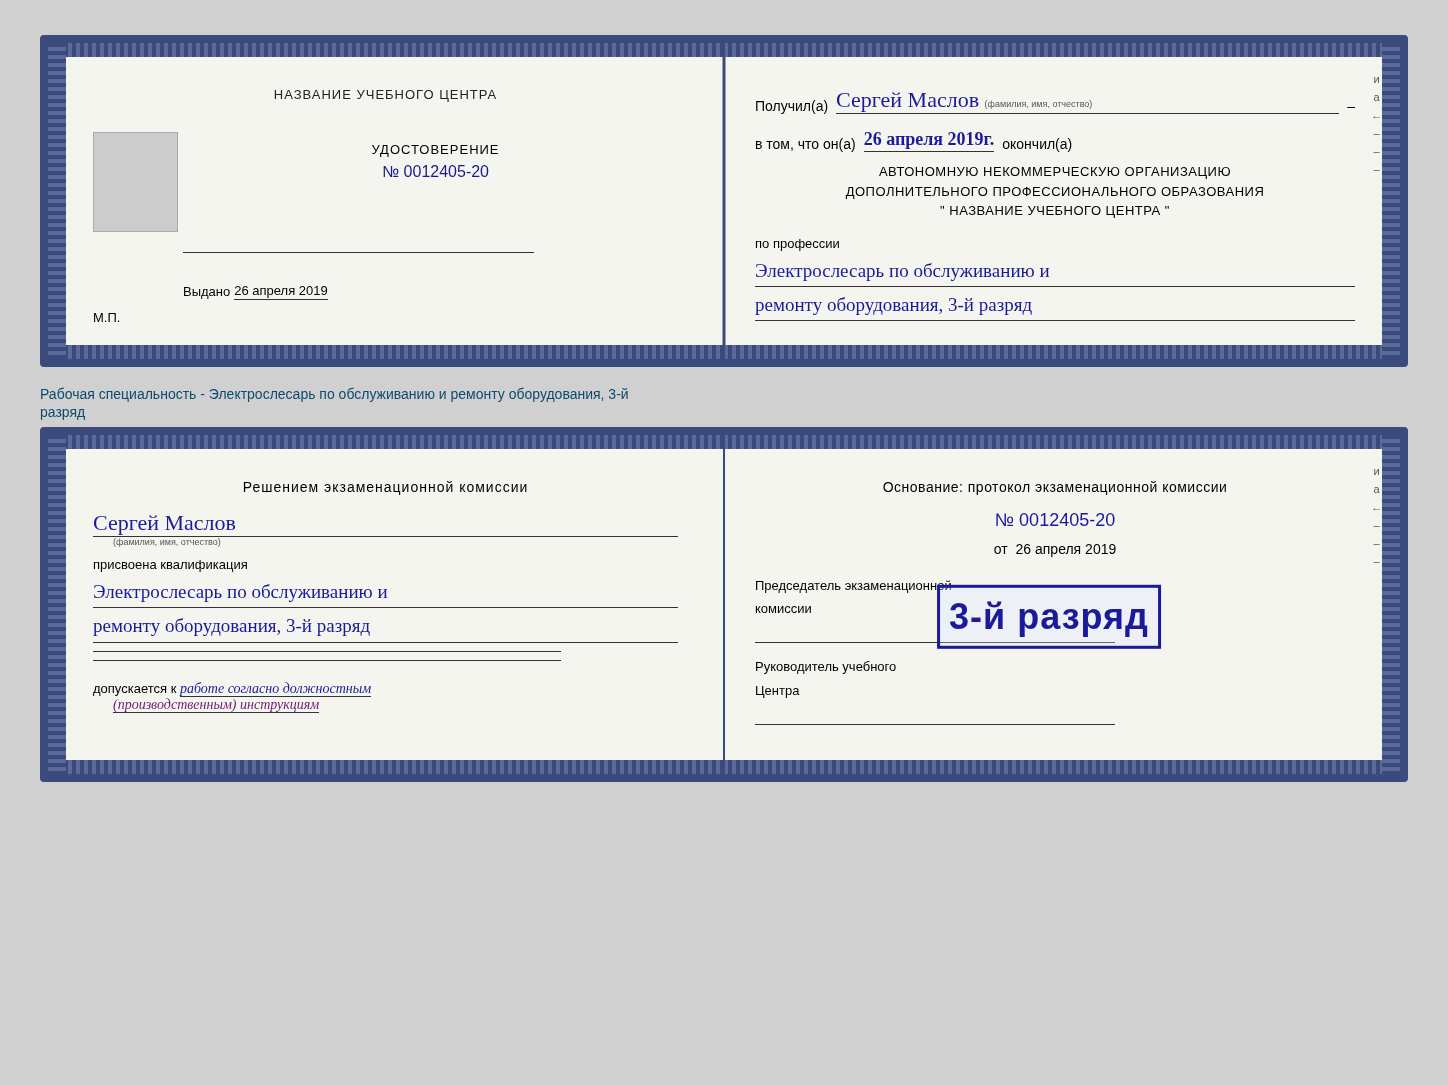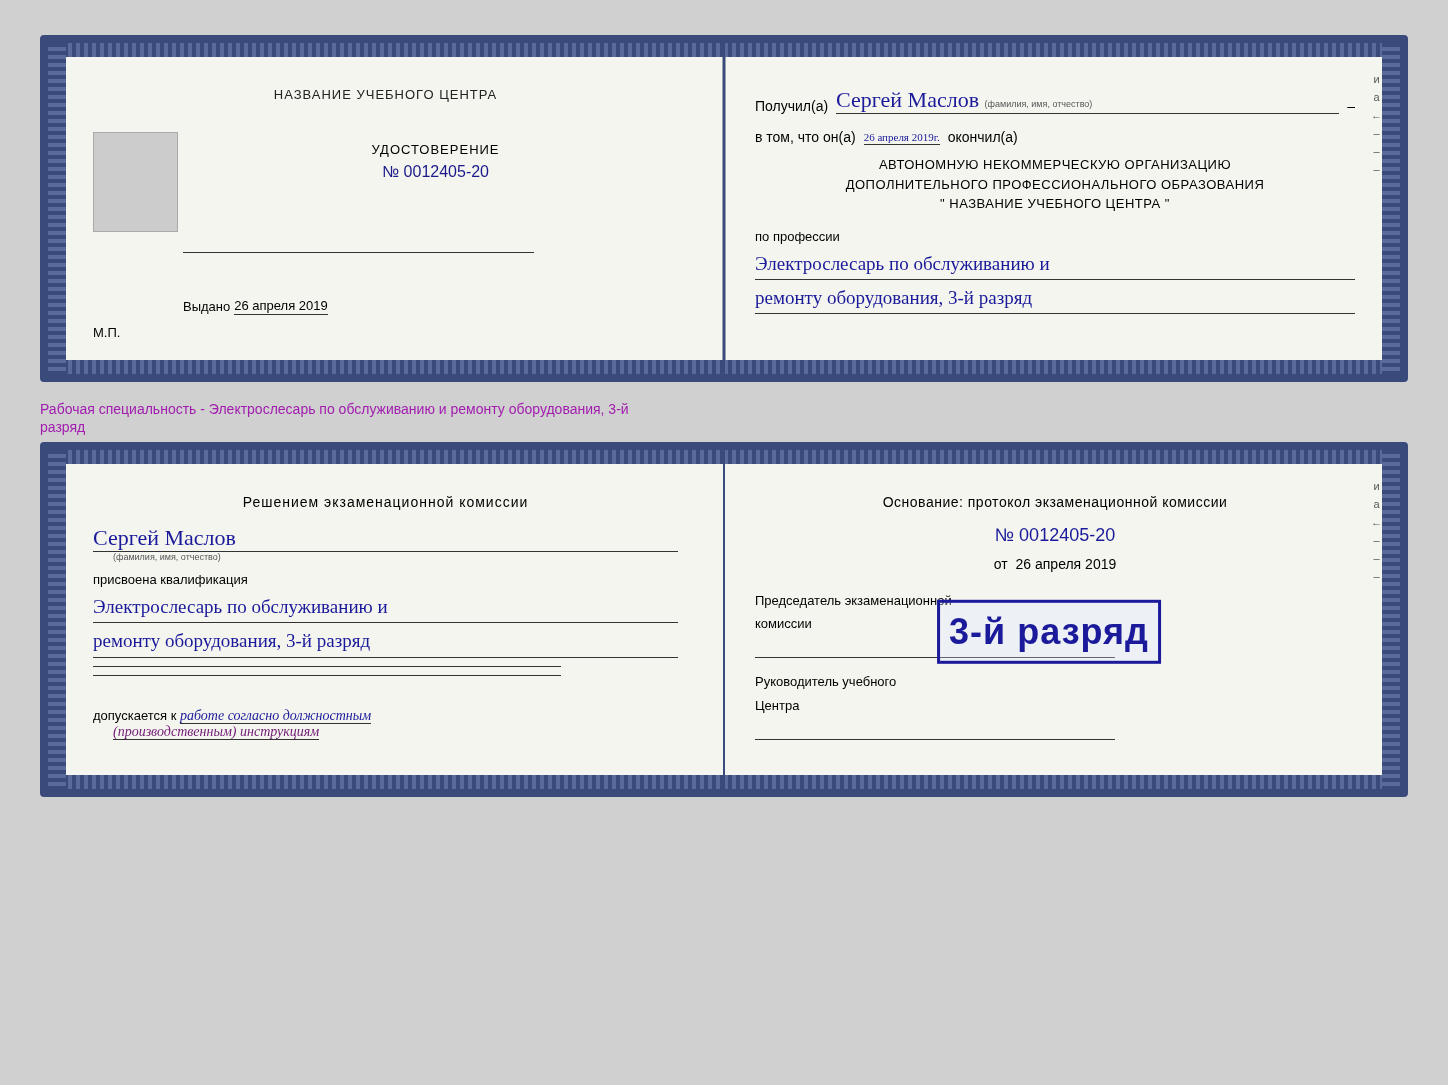--- a/index.html
+++ b/index.html
@@ -153,21 +153,21 @@
 
     .udostoverenie-number {
       font-size: 16px;
       font-family: Arial, sans-serif;
       color: #1a1a8a;
     }
 
     .vydano-block {
       display: flex;
       align-items: center;
-      margin-top: 45px;
+      margin-top: 30px;
       margin-left: 90px;
       font-size: 13px;
       font-family: Arial, sans-serif;
     }
 
     .vydano-label {
       font-size: 13px;
       margin-right: 4px;
     }
 
@@ -238,21 +238,21 @@
       border-bottom: 1px solid #333;
       display: block;
       line-height: 1.6;
       margin-bottom: 3px;
     }
 
     
     .specialty-text {
       font-size: 14px;
       font-family: Arial, sans-serif;
-      color: #a21caf;
+      color: #0c4a6e;
       margin: 10px 16px 8px 0;
     }
 
     
     .cert-card2 {
       background: #f5f5f0;
       border: 8px solid #3a4a7a;
       border-radius: 4px;
       display: flex;
       width: 100%;
@@ -301,21 +301,21 @@
       font-family: 'Segoe Script', 'Brush Script MT', cursive;
       font-size: 19px;
       color: #1a1a9a;
       border-bottom: 1px solid #333;
       display: block;
       line-height: 1.6;
       margin-bottom: 3px;
     }
 
     .dopuskaetsya-block {
-      margin-top: 32px;
+      margin-top: 20px;
       font-size: 13px;
       font-family: Arial, sans-serif;
     }
 
     
     .stamp {
       position: absolute;
       left: 48%;
       top: 50%;
       transform: translate(-50%, -30%);
@@ -413,21 +413,21 @@
           <span class="poluchil-text">Получил(а)</span>
           <span class="name-handwritten">
             <span>Сергей Маслов</span>
             <span style="font-size:9px; font-family: Arial,sans-serif; color:#555; font-style:normal;">(фамилия, имя, отчество)</span>
           </span>
           <span style="margin-left:8px; font-size:14px; font-family: Arial,sans-serif;">–</span>
         </div>
 
         <div class="vtom-line">
           <span>в том, что он(а)</span>
-          <span style="font-family:'Segoe Script','Brush Script MT',cursive; font-size:11px; color:#1a1a9a; border-bottom:1px solid #333; margin:0 8px; padding-bottom:1px;">26 апреля 2019г.</span>
+          <span style="font-family:'Segoe Script','Brush Script MT',cursive; font-size:18px; color:#1a1a9a; border-bottom:1px solid #333; margin:0 8px; padding-bottom:1px;font-weight:bold;">26 апреля 2019г.</span>
           <span>окончил(а)</span>
         </div>
 
         <div class="org-full-name">
           <div>АВТОНОМНУЮ НЕКОММЕРЧЕСКУЮ ОРГАНИЗАЦИЮ</div>
           <div>ДОПОЛНИТЕЛЬНОГО ПРОФЕССИОНАЛЬНОГО ОБРАЗОВАНИЯ</div>
           <div>"   НАЗВАНИЕ УЧЕБНОГО ЦЕНТРА   "</div>
         </div>
 
         <div class="po-professii">по профессии</div>

